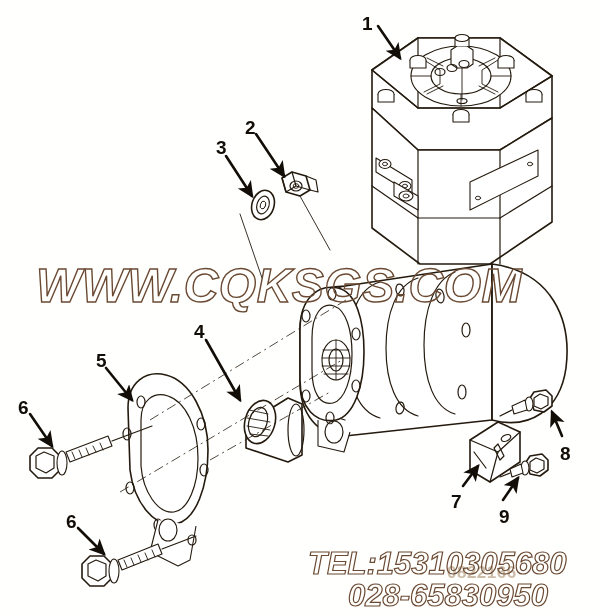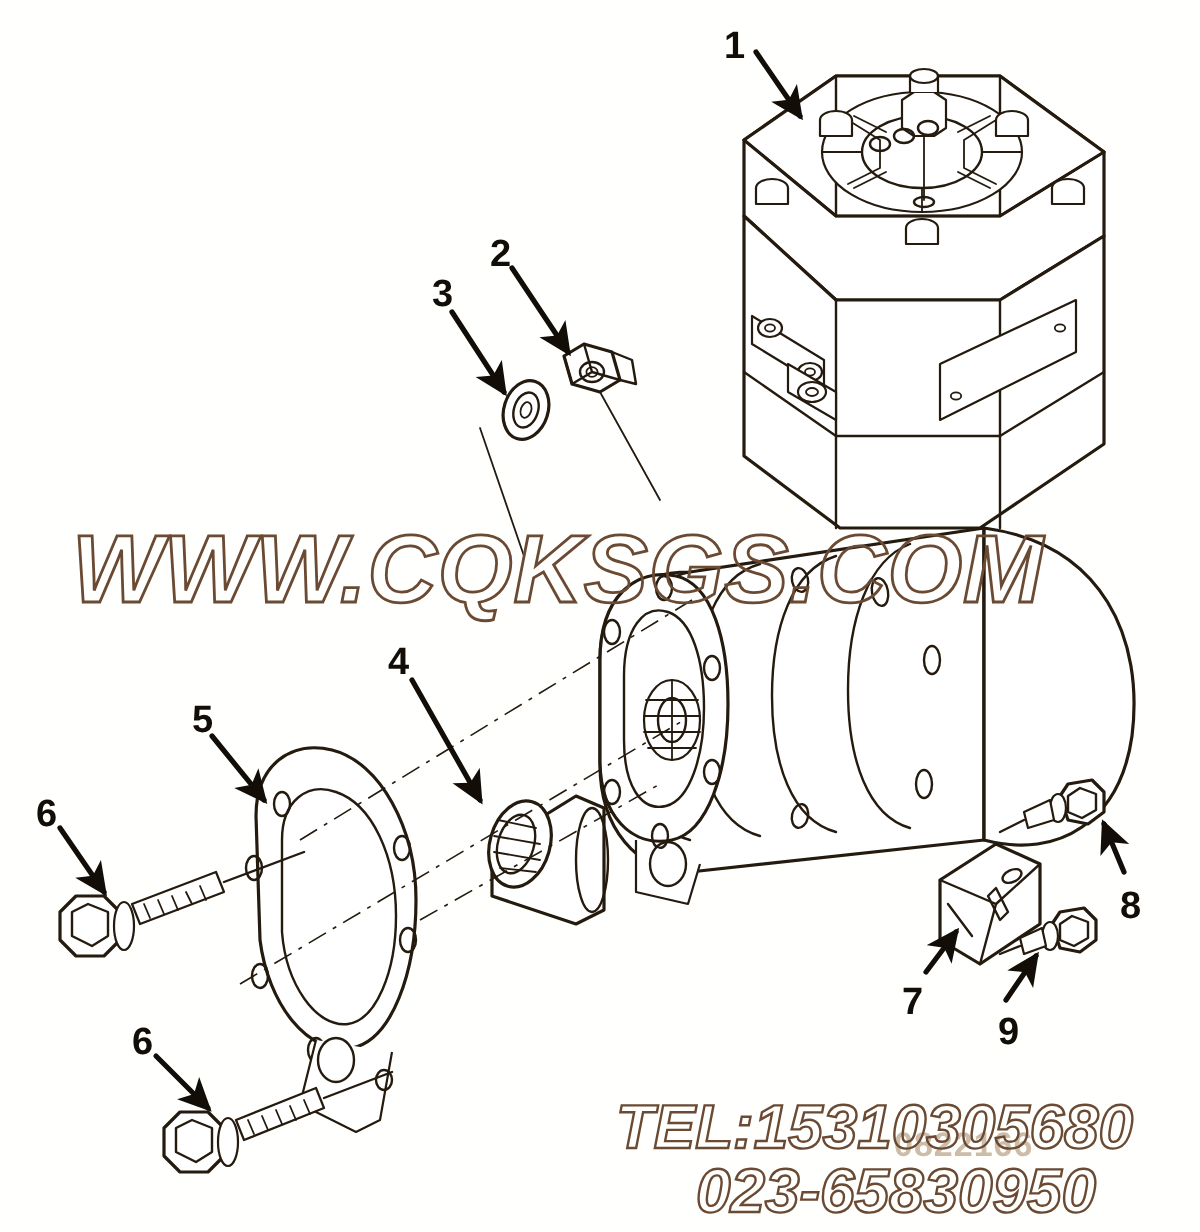--- a/index.html
+++ b/index.html
@@ -322,15 +322,15 @@
   <div class="callout" style="left:18px;  top:398px;">6</div>
   <div class="callout" style="left:66px;  top:512px;">6</div>
   <div class="callout" style="left:451px; top:492px;">7</div>
   <div class="callout" style="left:560px; top:444px;">8</div>
   <div class="callout" style="left:499px; top:507px;">9</div>
 
   <div id="part-number">0822166</div>
 
   <div class="wm" id="wm-domain">WWW.CQKSGS.COM</div>
   <div class="wm" id="wm-tel">TEL:15310305680</div>
-  <div class="wm" id="wm-tel2">023-65830950</div>
+  <div class="wm" id="wm-tel2">028-65830950</div>
 
 </div>
 
 </body></html>

